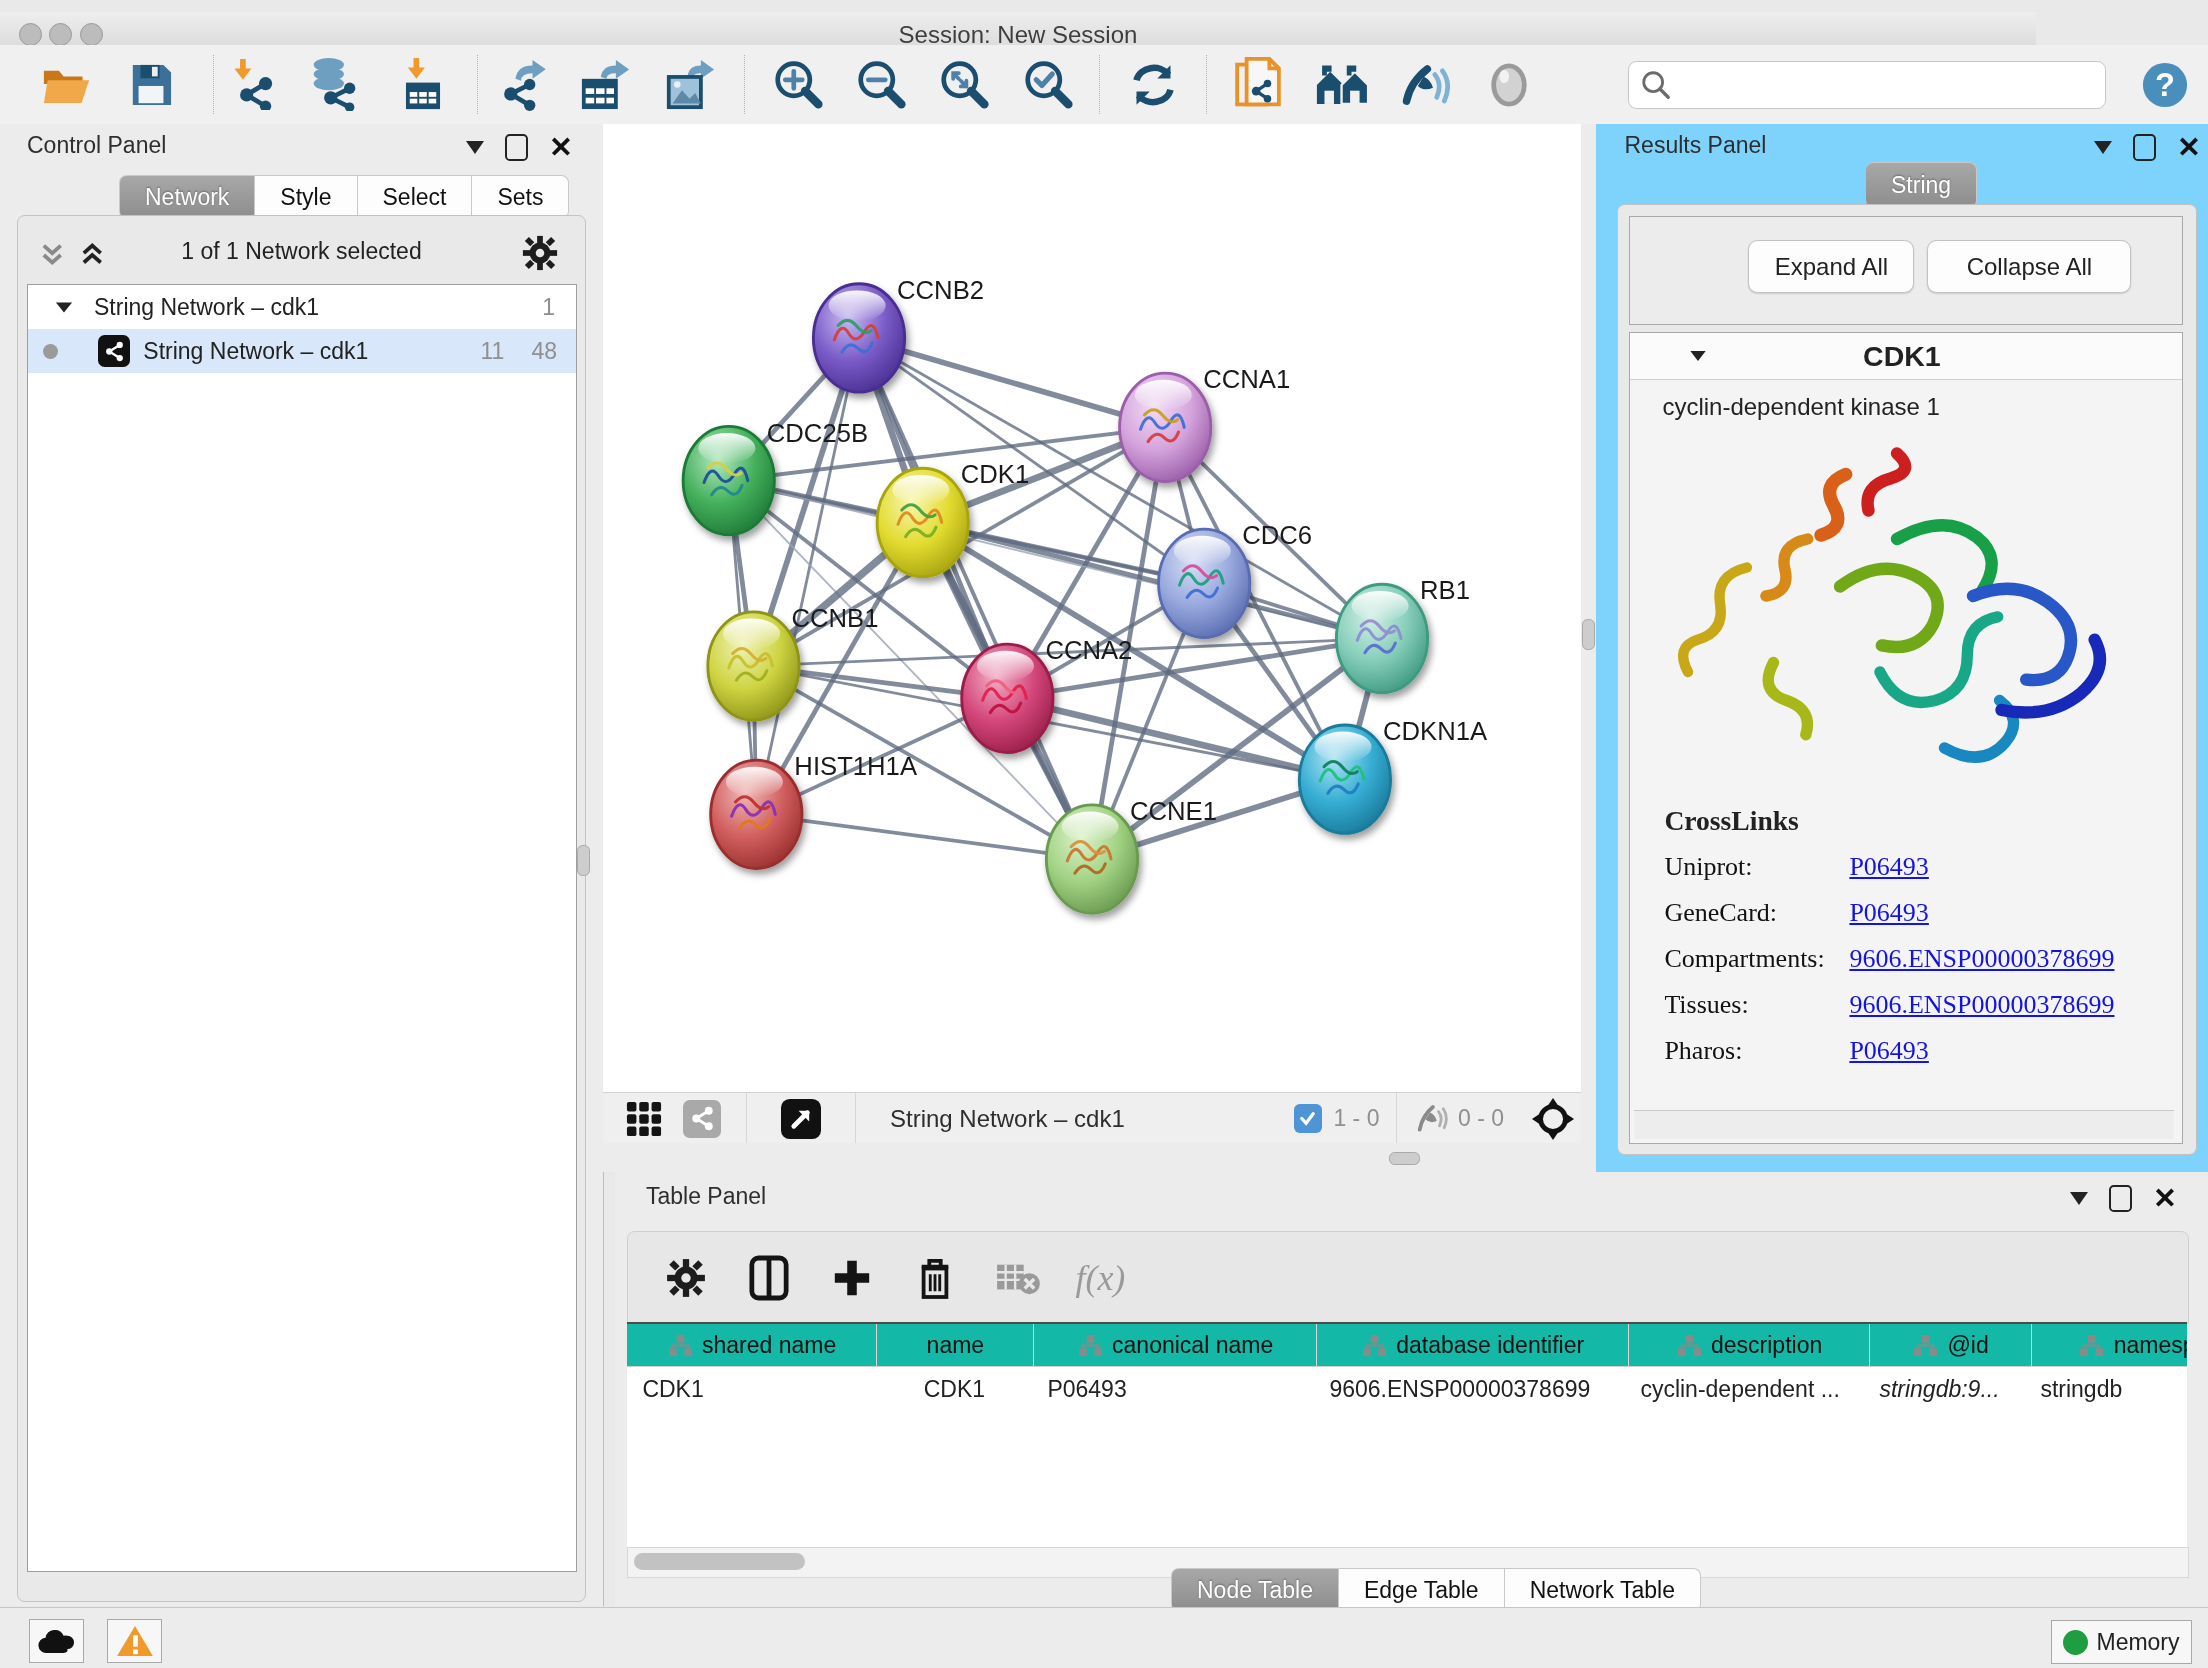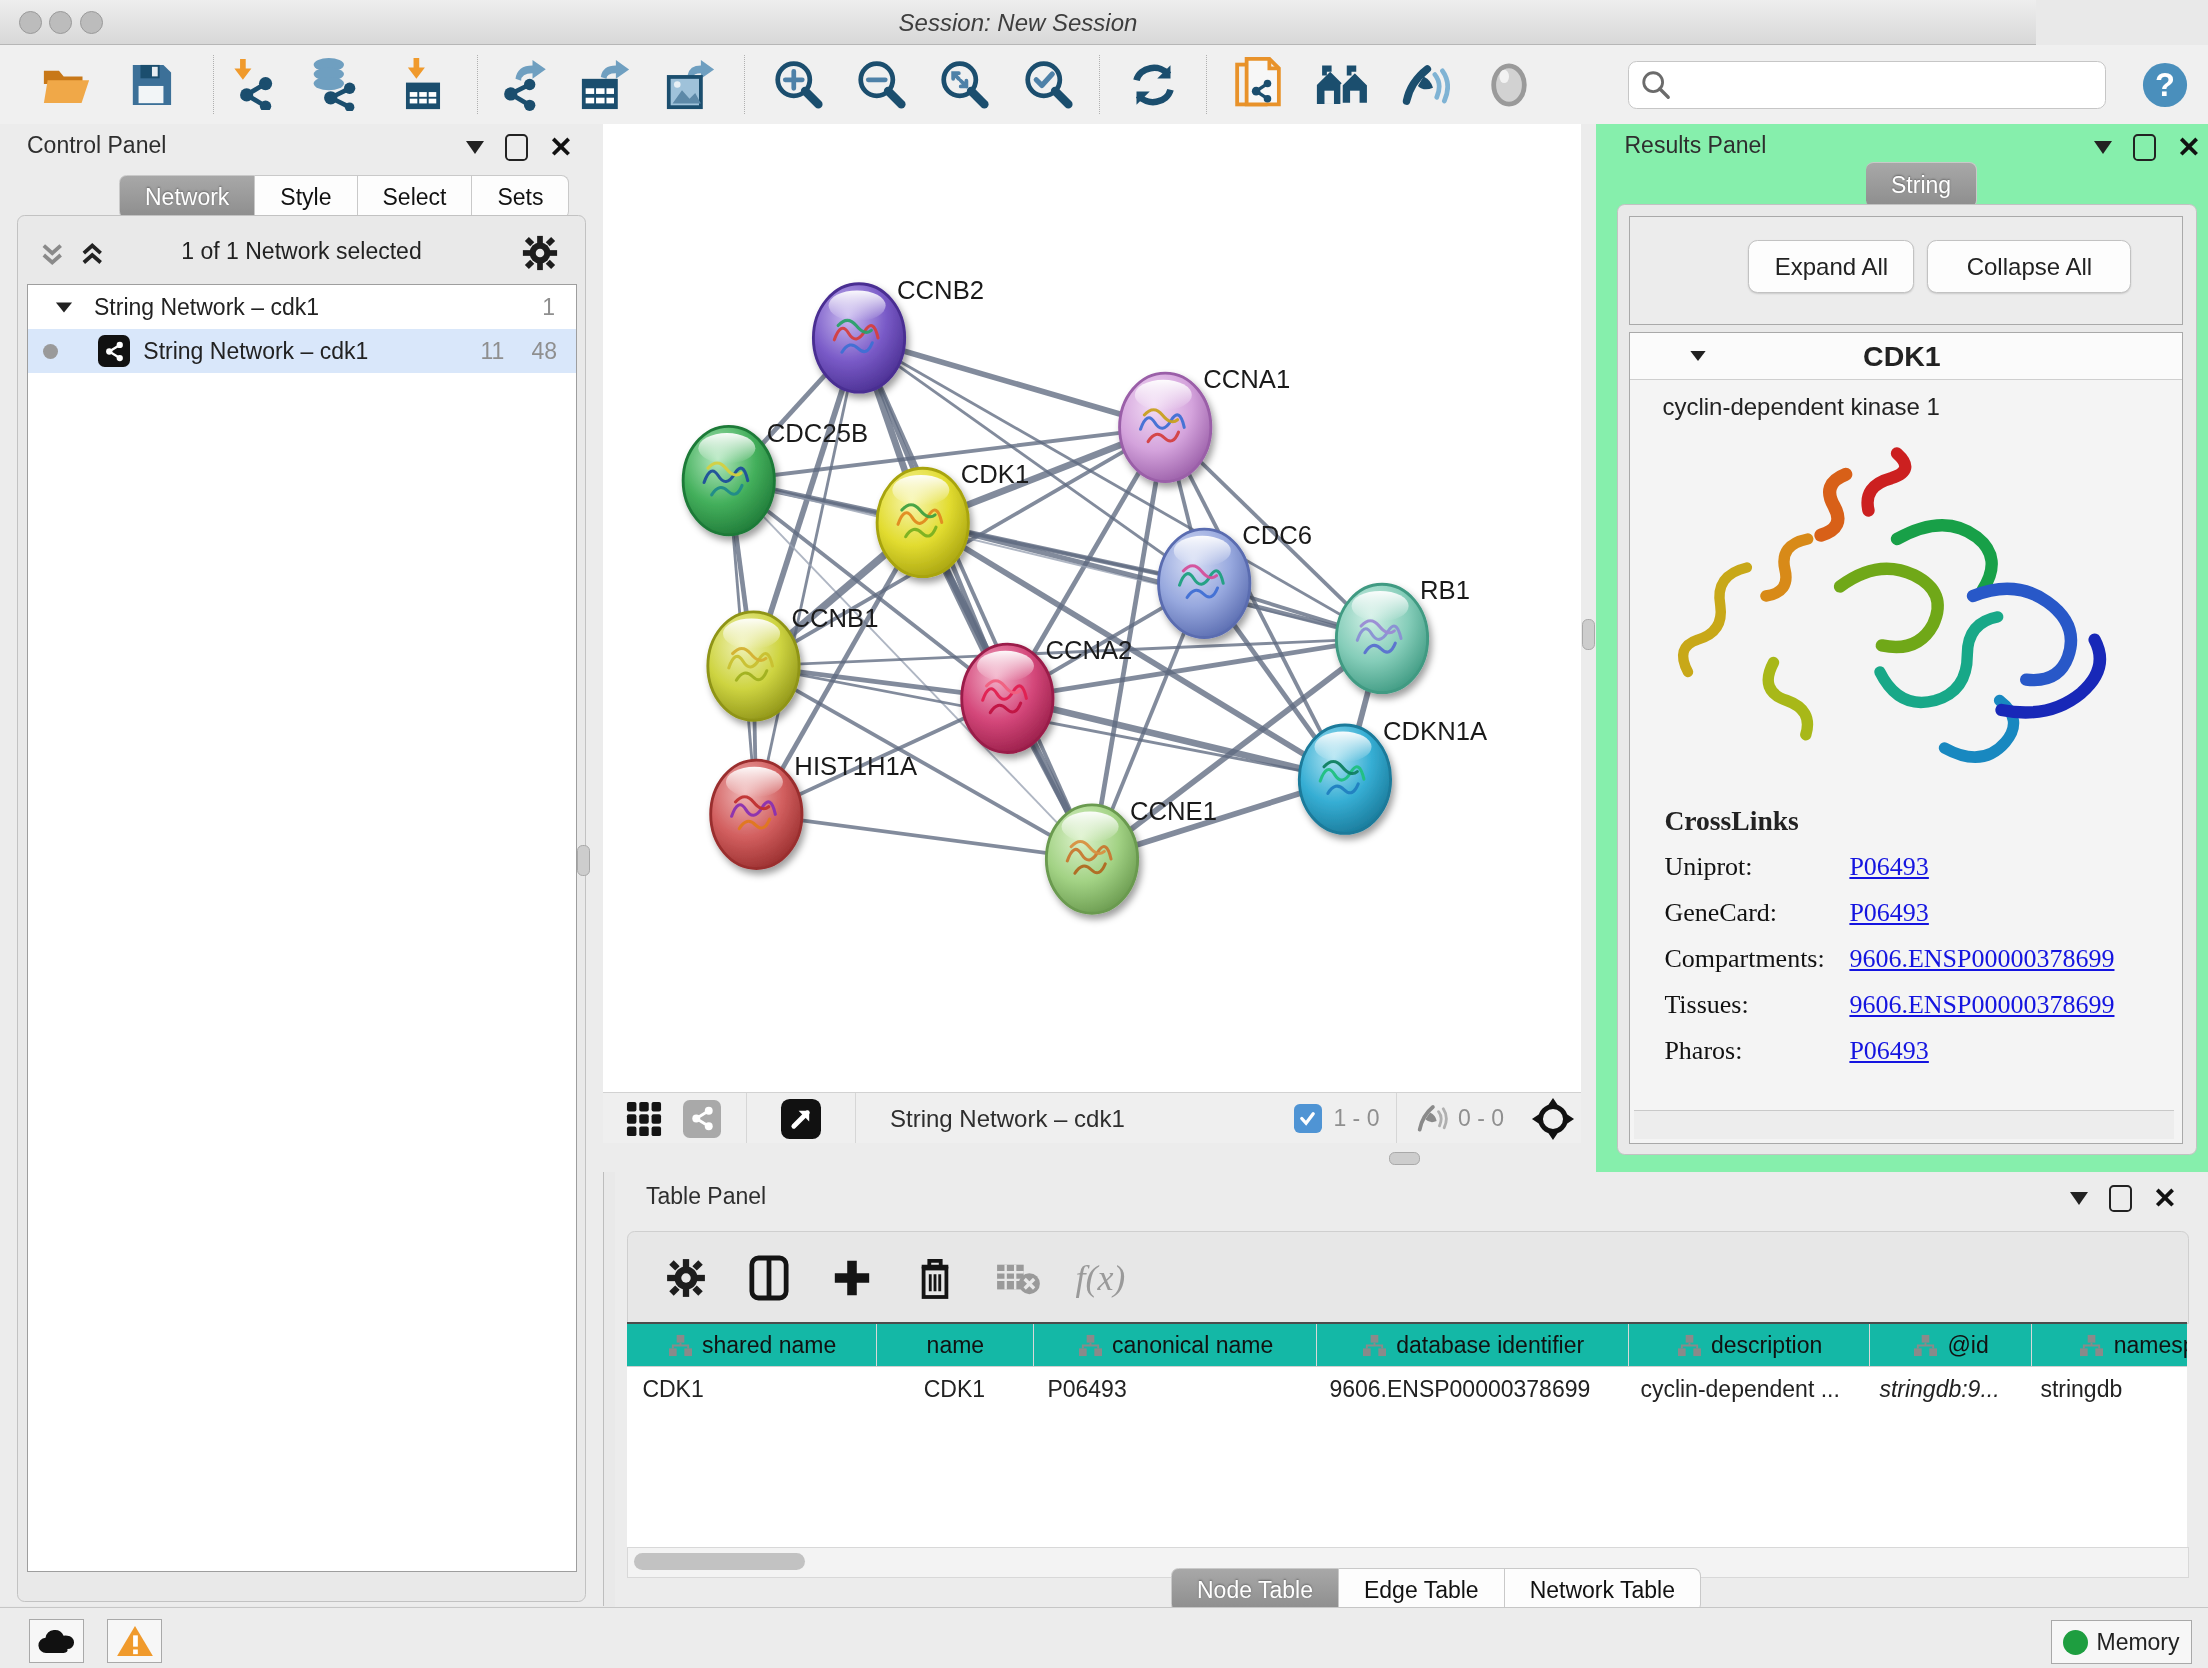--- a/index.html
+++ b/index.html
@@ -1,22 +1,22 @@
 <!DOCTYPE html>
 <html style="font-size:15px"><head>
 <meta charset="utf-8">
 <style>
   html,body{margin:0;padding:0;}
   body{width:2208px;height:1668px;position:relative;background:#e9e9e9;
        font-family:"Liberation Sans",sans-serif;color:#222;overflow:hidden;
        -webkit-font-smoothing:antialiased;}
   .abs{position:absolute;}
   
-  #titlebar{left:0;top:0;width:2036px;height:44px;
-    background:linear-gradient(#eeeeee,#d8d8d8);border-bottom:1px solid #b6b6b6;font-style:italic;}
+  #titlebar{left:0;top:12px;width:2036px;height:44px;
+    background:linear-gradient(#eeeeee,#d8d8d8);border-bottom:1px solid #b6b6b6;}
   .traffic{width:21px;height:21px;border-radius:50%;background:#bcbcbc;border:1px solid #9a9a9a;top:10.5px;}
   #win-title{width:100%;text-align:center;top:8.6px;font-size:24px;color:#3e3e3e;}
   
   #toolbar{left:0;top:45px;width:2208px;height:79px;background:#f0f0f0;border-bottom:1px solid #c4c4c4;}
   .tbtn{top:11.4px;width:57px;height:57px;display:flex;align-items:center;justify-content:center;}
   .tsep{top:9.5px;width:0;height:59px;border-left:1.9px dotted #b0b0b0;}
   #search-wrap{left:1628px;top:16px;width:476px;height:46px;background:#fff;border:1.9px solid #c6c6c6;
      border-radius:8.6px;display:flex;align-items:center;}
   #search-input{border:none;outline:none;font-size:23px;flex:1;background:transparent;height:38px;}
   
@@ -41,21 +41,21 @@
   .appicon.gray{background:#a9a9a9;}
   
   #network-canvas{left:603px;top:124px;width:978px;height:968px;background:#fff;border-right:1px solid #cfcfcf;}
   #net-toolbar{left:603px;top:1092px;width:993px;height:51px;background:#efefef;border-top:1px solid #d2d2d2;
      display:flex;align-items:center;}
   .ntsep{width:0;height:51px;border-left:1px solid #d6d6d6;}
   #splitter-mid{left:1581px;top:124px;width:15px;height:1020px;background:#ececec;}
   .knob-v{width:11.4px;height:28.5px;background:#cdcdcd;border:1px solid #a9a9a9;border-radius:5.7px;}
   .knob-h{width:28.5px;height:11.4px;background:#cdcdcd;border:1px solid #a9a9a9;border-radius:5.7px;}
   
-  #results-panel{left:1596px;top:124px;width:613px;height:1048px;background:#86efac;}
+  #results-panel{left:1596px;top:124px;width:613px;height:1048px;background:#7dd3fc;}
   #rp-box{left:21px;top:80px;width:578px;height:949px;}
   .wbtn{background:#fdfdfd;border:1.9px solid #c2c2c2;border-radius:9.5px;font-size:24px;
         display:flex;align-items:center;justify-content:center;box-shadow:0 1px 1.9px rgba(0,0,0,.15);}
   #crosslinks{font-family:"Liberation Serif",serif;}
   .xl-row{display:flex;font-size:26px;margin-bottom:16px;}
   .xl-label{width:185px;color:#111;}
   .xl-link{color:#1414e0;text-decoration:underline;}
   
   #table-panel{left:615px;top:1172px;width:1593px;height:436px;background:#ececec;}
   #tp-toolbox{left:12.4px;top:59px;width:1560px;height:91px;background:#e7e7e7;border:1px solid #cfcfcf;

